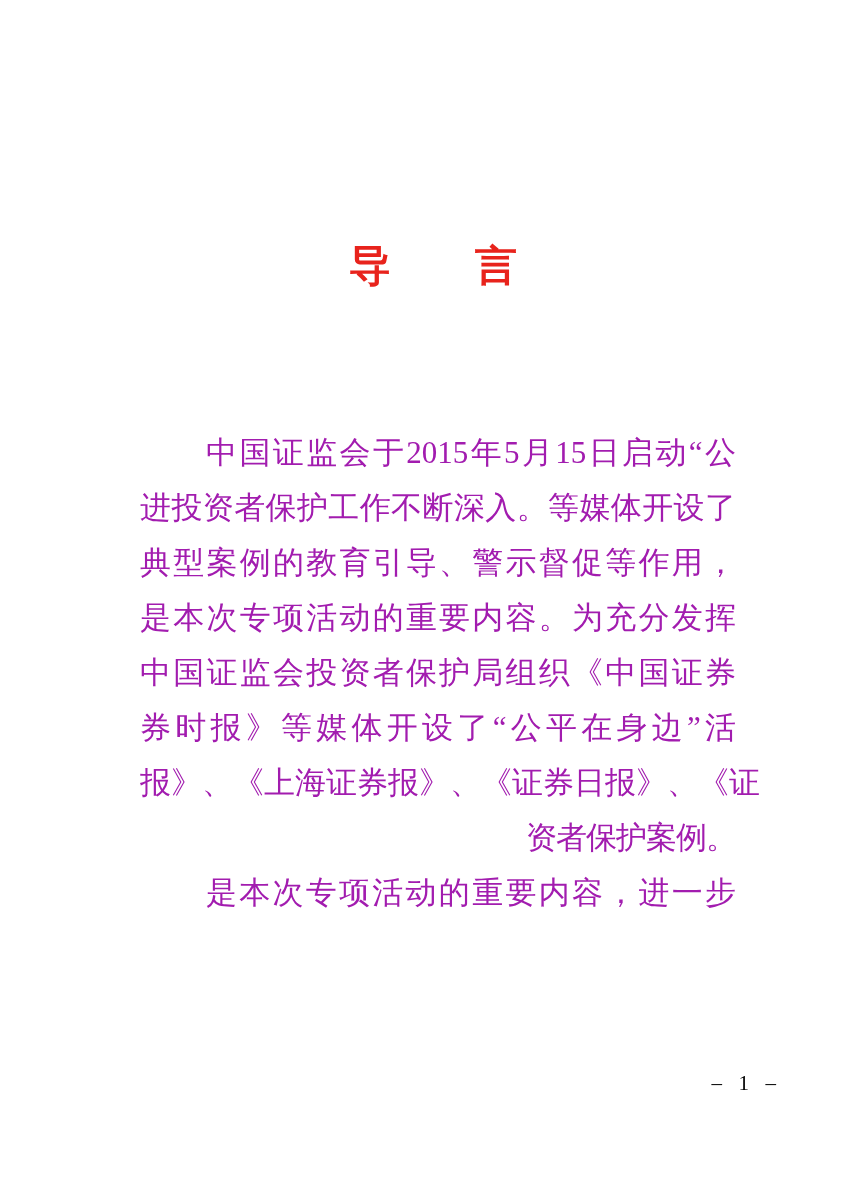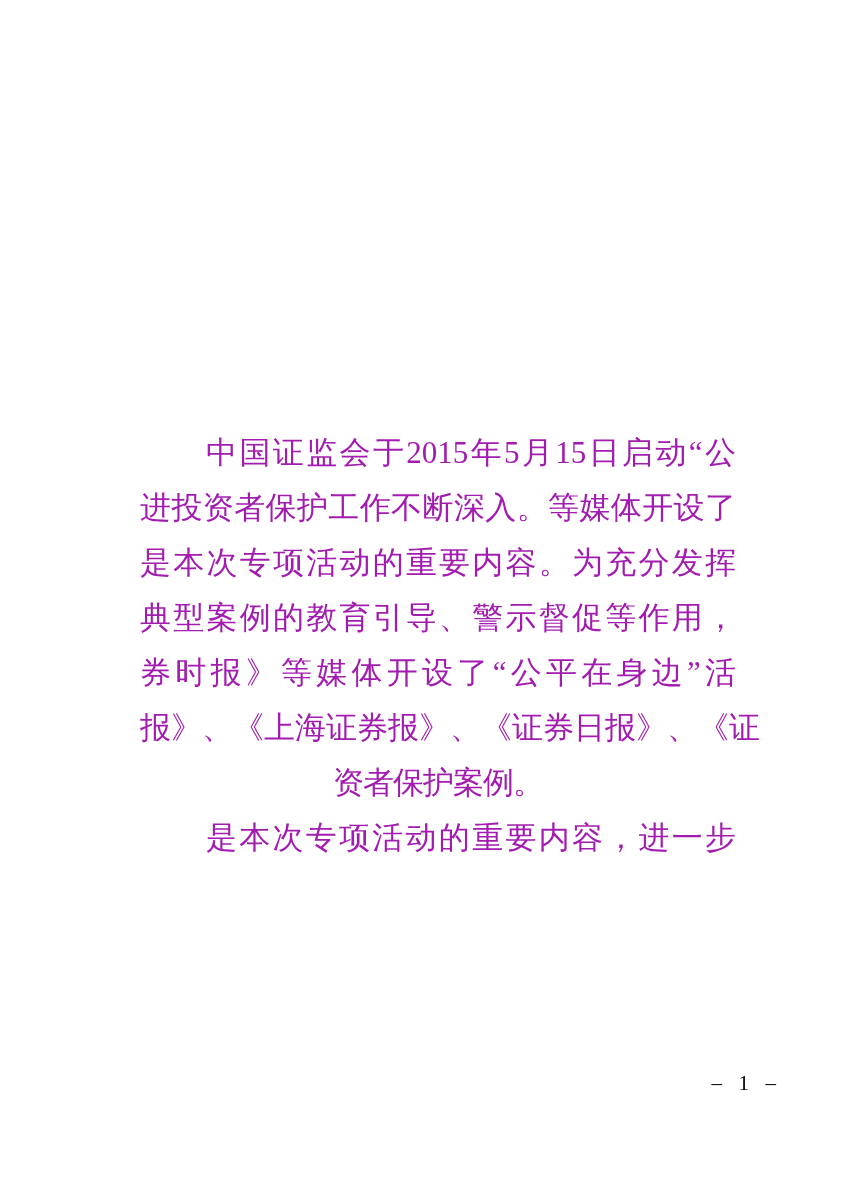--- a/index.html
+++ b/index.html
@@ -40,46 +40,48 @@
     font-size: 31px;
     color: #a21caf;
     text-align: justify;
     text-align-last: justify;
     white-space: nowrap;
   }
   .body-line.indent {
     text-indent: 66px;
   }
   .body-line.para-end {
-    text-align: center;
+    text-align: right;
     text-align-last: auto;
     letter-spacing: -1px;
   }
   .page-number {
     position: absolute;
     top: 1068px;
     right: 88px;
     font-size: 21px;
     line-height: 30px;
     letter-spacing: 2px;
     color: #000000;
     white-space: pre;
   }
 </style>
 </head>
 <body>
 
 <div class="page">
 
+  <div class="doc-title">导　　言</div>
 
   <div class="body-block">
     <div class="body-line indent">中国证监会于2015年5月15日启动“公</div>
     <div class="body-line">进投资者保护工作不断深入。等媒体开设了</div>
+    <div class="body-line">典型案例的教育引导、警示督促等作用，</div>
     <div class="body-line">是本次专项活动的重要内容。为充分发挥</div>
-    <div class="body-line">典型案例的教育引导、警示督促等作用，</div>
+    <div class="body-line">中国证监会投资者保护局组织《中国证券</div>
     <div class="body-line">券时报》等媒体开设了“公平在身边”活</div>
     <div class="body-line">报》、《上海证券报》、《证券日报》、《证</div>
     <div class="body-line para-end">资者保护案例。</div>
     <div class="body-line indent">是本次专项活动的重要内容，进一步</div>
   </div>
 
   <div class="page-number">–  1  –</div>
 
 </div>
 

